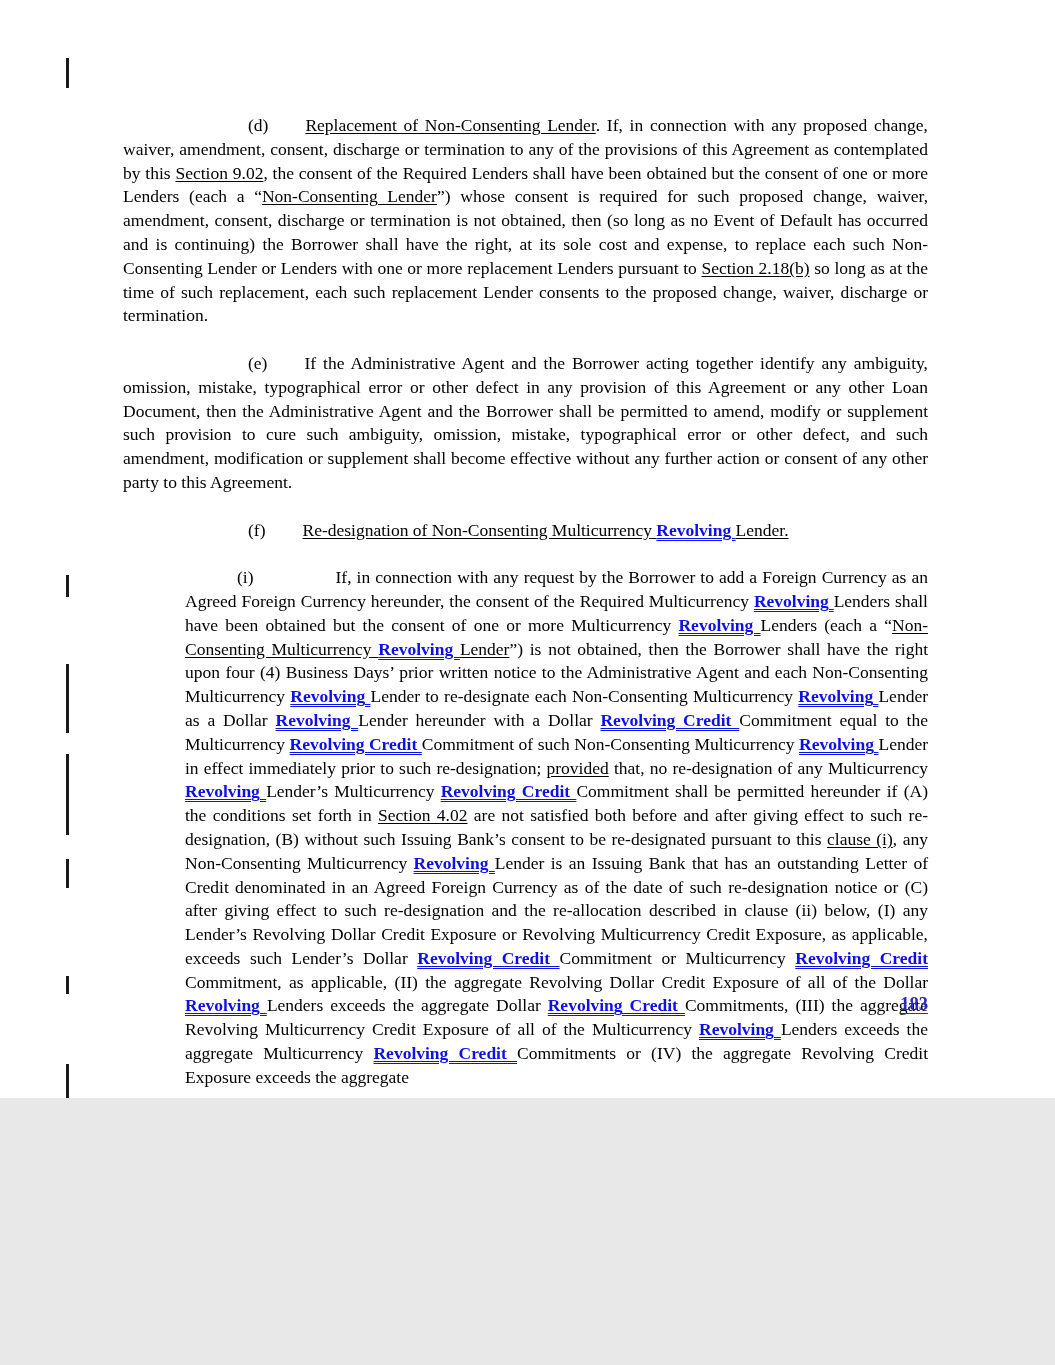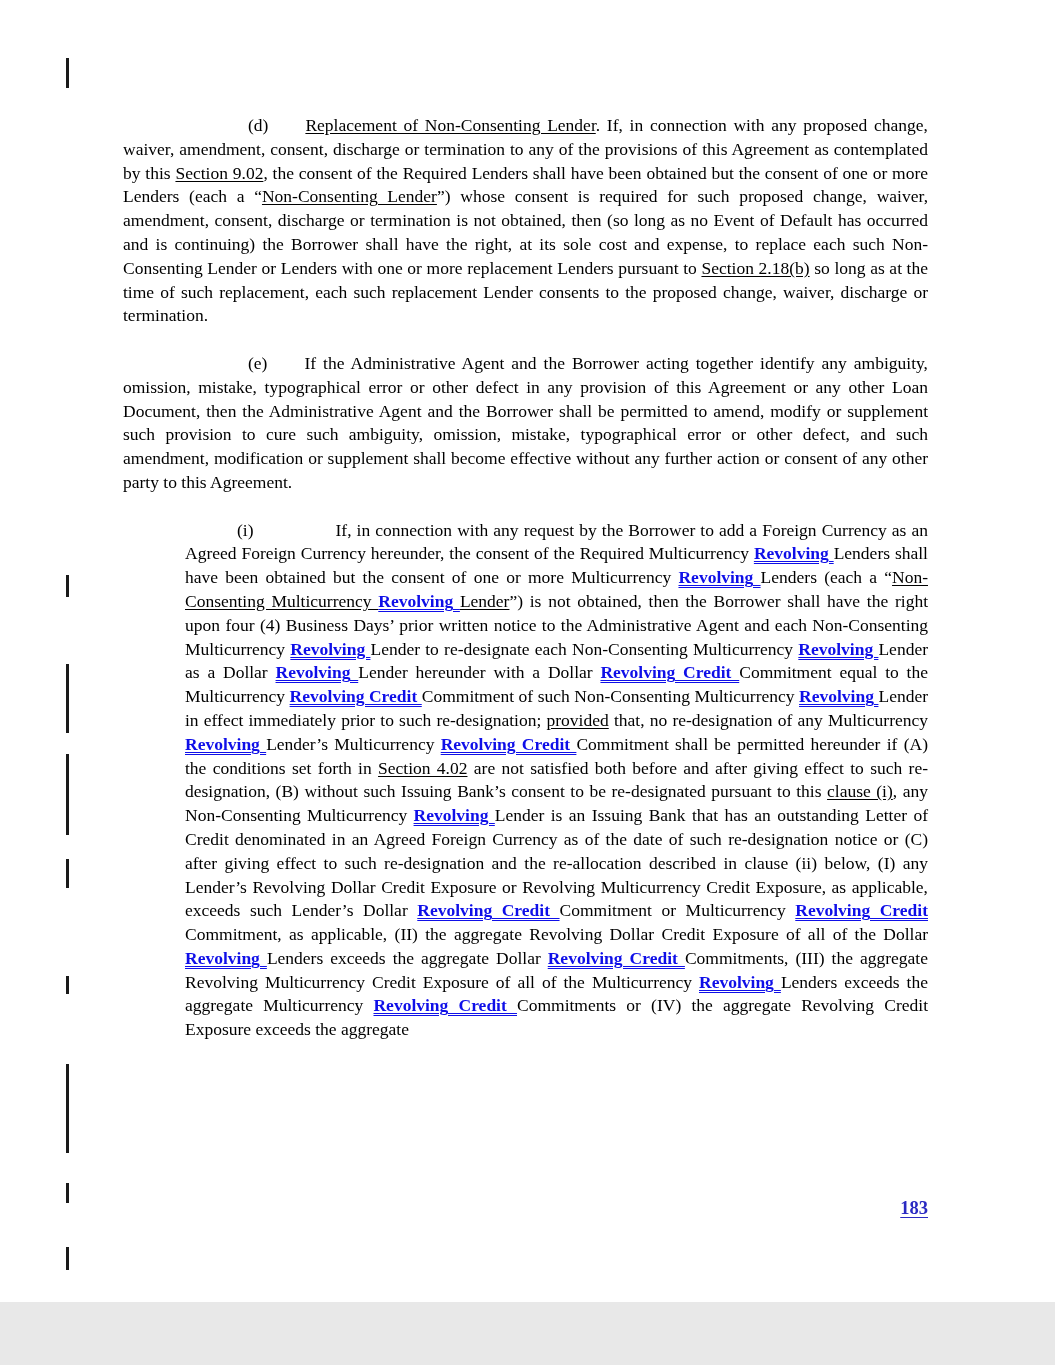--- a/index.html
+++ b/index.html
@@ -1,18 +1,18 @@
 <!DOCTYPE html>
 <html style="--background: #ffffff; --text: #000000; --insert-blue: #0f0fe8; --footer-blue: #2a2ac2;"><head>
 <meta charset="utf-8">
 <style>
   html,body{margin:0;padding:0;background:#e8e8e8;}
   .page{
     position:relative;
-    width:1055px;height:1302px;
+    width:1055px;height:1098px;
     margin:0 auto;
     background:var(--background,#fff);
     overflow:hidden;
     font-family:"Liberation Serif","DejaVu Serif",serif;
     font-size:17.5px;
     line-height:23.8px;
     color:var(--text,#000);
   }
   .content{position:absolute;left:123px;top:114px;width:805px;}
   p.para{margin:0 0 23.8px 0;text-align:justify;text-indent:125px;}
@@ -58,18 +58,19 @@
       <div class="cbar" style="top: 754px; height: 81px;"></div>
       <div class="cbar" style="top: 859px; height: 29px;"></div>
       <div class="cbar" style="top: 976px; height: 18px;"></div>
       <div class="cbar" style="top: 1064px; height: 89px;"></div>
       <div class="cbar" style="top: 1183px; height: 20px;"></div>
       <div class="cbar" style="top: 1247px; height: 23px;"></div>
     </div>
   <div class="content">
     <p class="para main"><span class="run-n">(d)</span><span class="tab"></span><span class="run-u">Replacement of Non-Consenting Lender</span><span class="run-n">.  If, in connection with any proposed change, waiver, amendment, consent, discharge or termination to any of the provisions of this Agreement as contemplated by this </span><span class="run-u">Section 9.02</span><span class="run-n">, the consent of the Required Lenders shall have been obtained but the consent of one or more Lenders (each a “</span><span class="run-u">Non-Consenting Lender</span><span class="run-n">”) whose consent is required for such proposed change, waiver, amendment, consent, discharge or termination is not obtained, then (so long as no Event of Default has occurred and is continuing) the Borrower shall have the right, at its sole cost and expense, to replace each such Non-Consenting Lender or Lenders with one or more replacement Lenders pursuant to </span><span class="run-u">Section 2.18(b)</span><span class="run-n"> so long as at the time of such replacement, each such replacement Lender consents to the proposed change, waiver, discharge or termination.</span></p>
     <p class="para main"><span class="run-n">(e)</span><span class="tab"></span><span class="run-n">If the Administrative Agent and the Borrower acting together identify any ambiguity, omission, mistake, typographical error or other defect in any provision of this Agreement or any other Loan Document, then the Administrative Agent and the Borrower shall be permitted to amend, modify or supplement such provision to cure such ambiguity, omission, mistake, typographical error or other defect, and such amendment, modification or supplement shall become effective without any further action or consent of any other party to this Agreement.</span></p>
+    <p class="para main"><span class="run-n">(f)</span><span class="tab"></span><span class="run-u">Re-designation of Non-Consenting Multicurrency </span><span class="run-ins">Revolving </span><span class="run-u">Lender.</span></p>
     <p class="para sub"><span class="run-n">(i)</span><span class="tabw"></span><span class="run-n">If, in connection with any request by the Borrower to add a Foreign Currency as an Agreed Foreign Currency hereunder, the consent of the Required Multicurrency </span><span class="run-ins">Revolving </span><span class="run-n">Lenders shall have been obtained but the consent of one or more Multicurrency </span><span class="run-ins">Revolving </span><span class="run-n">Lenders (each a “</span><span class="run-u">Non-Consenting Multicurrency </span><span class="run-ins">Revolving </span><span class="run-u">Lender</span><span class="run-n">”) is not obtained, then the Borrower shall have the right upon four (4) Business Days’ prior written notice to the Administrative Agent and each Non-Consenting Multicurrency </span><span class="run-ins">Revolving </span><span class="run-n">Lender to re-designate each Non-Consenting Multicurrency </span><span class="run-ins">Revolving </span><span class="run-n">Lender as a Dollar </span><span class="run-ins">Revolving </span><span class="run-n">Lender hereunder with a Dollar </span><span class="run-ins">Revolving Credit </span><span class="run-n">Commitment equal to the Multicurrency </span><span class="run-ins">Revolving Credit </span><span class="run-n">Commitment of such Non-Consenting Multicurrency </span><span class="run-ins">Revolving </span><span class="run-n">Lender in effect immediately prior to such re-designation; </span><span class="run-u">provided</span><span class="run-n"> that, no re-designation of any Multicurrency </span><span class="run-ins">Revolving </span><span class="run-n">Lender’s Multicurrency </span><span class="run-ins">Revolving Credit </span><span class="run-n">Commitment shall be permitted hereunder if (A) the conditions set forth in </span><span class="run-u">Section 4.02</span><span class="run-n"> are not satisfied both before and after giving effect to such re-designation, (B) without such Issuing Bank’s consent to be re-designated pursuant to this </span><span class="run-u">clause (i)</span><span class="run-n">, any Non-Consenting Multicurrency </span><span class="run-ins">Revolving </span><span class="run-n">Lender is an Issuing Bank that has an outstanding Letter of Credit denominated in an Agreed Foreign Currency as of the date of such re-designation notice or (C) after giving effect to such re-designation and the re-allocation described in clause (ii) below, (I) any Lender’s Revolving Dollar Credit Exposure or Revolving Multicurrency Credit Exposure, as applicable, exceeds such Lender’s Dollar </span><span class="run-ins">Revolving Credit </span><span class="run-n">Commitment or Multicurrency </span><span class="run-ins">Revolving Credit </span><span class="run-n">Commitment, as applicable, (II) the aggregate Revolving Dollar Credit Exposure of all of the Dollar </span><span class="run-ins">Revolving </span><span class="run-n">Lenders exceeds the aggregate Dollar </span><span class="run-ins">Revolving Credit </span><span class="run-n">Commitments, (III) the aggregate Revolving Multicurrency Credit Exposure of all of the Multicurrency </span><span class="run-ins">Revolving </span><span class="run-n">Lenders exceeds the aggregate Multicurrency </span><span class="run-ins">Revolving Credit </span><span class="run-n">Commitments or (IV) the aggregate Revolving Credit Exposure exceeds the aggregate</span></p>
   </div>
   <div class="footer">
     <span class="pnum">183</span>
   </div>
 </div>
 
 </body></html>

